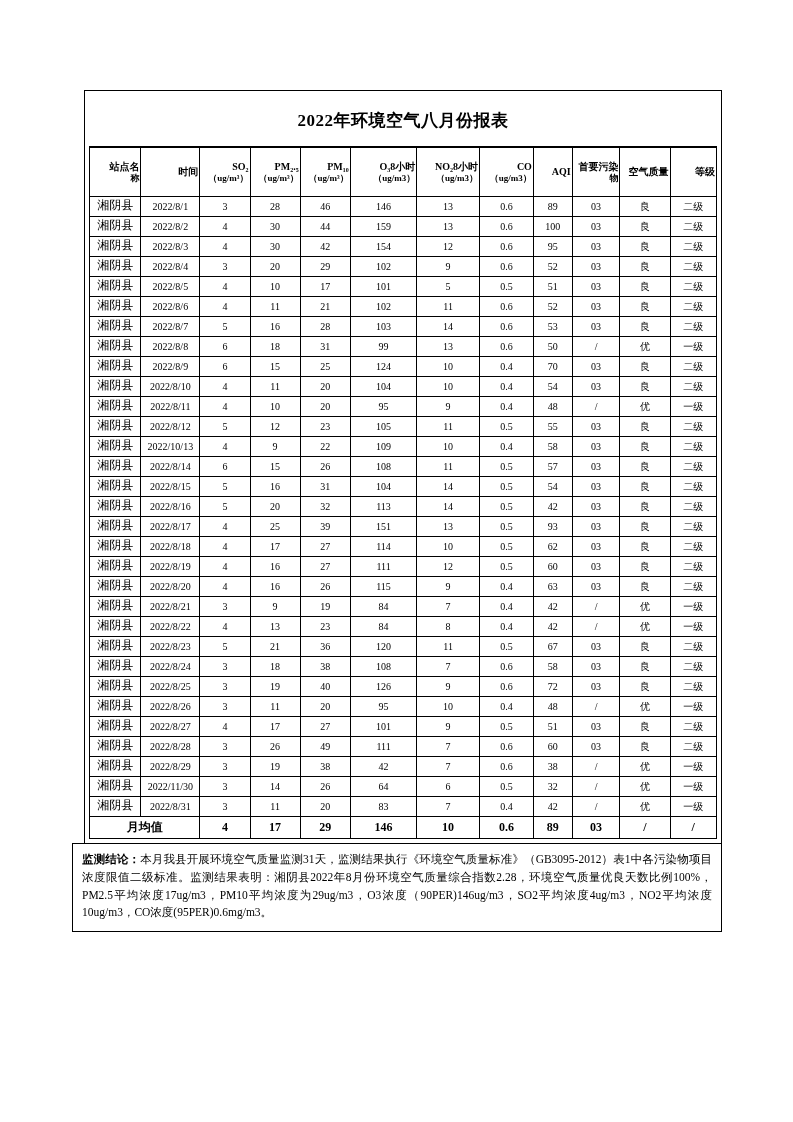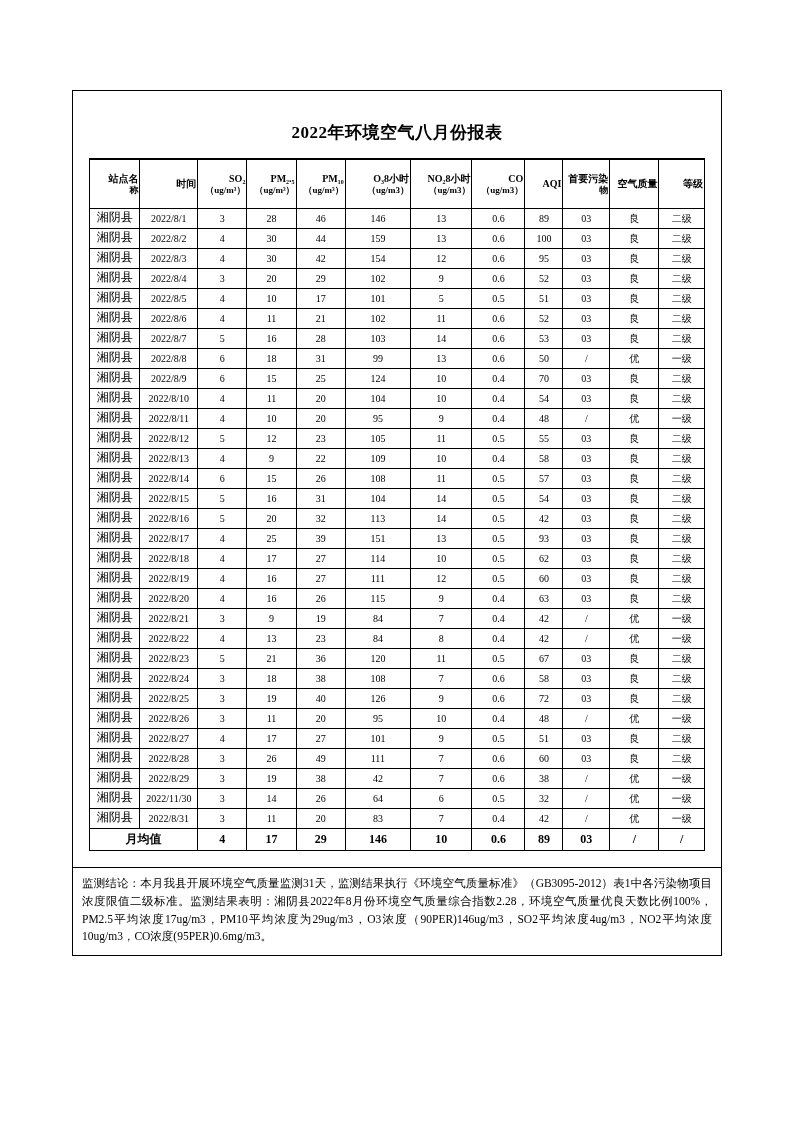--- a/index.html
+++ b/index.html
@@ -16,21 +16,22 @@
   }
   .page {
     position: absolute;
     left: 72px;
     top: 90px;
     width: 650px;
   }
   .outer-box {
     border: 1.5px solid #000;
     border-bottom: none;
-    padding: 16px;
+    padding: 4px;
+    margin-left: 12px;
   }
   .title-wrap {
     border-bottom: 1.5px solid #000;
     padding: 14px 0 14px 0;
     text-align: center;
   }
   .title {
     font-family: "Liberation Serif", "DejaVu Serif", serif;
     font-size: 17px;
     font-weight: bold;
@@ -73,21 +74,21 @@
   }
 
   .conclusion {
     border: 1.5px solid #000;
     border-top: 1px solid #000;
     padding: 7px 9px 9px 9px;
     font-size: 11.5px;
     line-height: 1.55;
     text-align: justify;
   }
-  .conclusion b { font-weight: normal; }
+  .conclusion b { font-weight: bold; }
 
   
   col.c-site { width: 8.2%; }
   col.c-date { width: 9.4%; }
   col.c-so2  { width: 8.0%; }
   col.c-pm25 { width: 8.0%; }
   col.c-pm10 { width: 8.0%; }
   col.c-o3   { width: 10.6%; }
   col.c-no2  { width: 10.0%; }
   col.c-co   { width: 8.6%; }
@@ -331,21 +332,21 @@
             <td>105</td>
             <td>11</td>
             <td>0.5</td>
             <td>55</td>
             <td>03</td>
             <td>良</td>
             <td>二级</td>
           </tr>
           <tr>
             <td class="sitename">湘阴县</td>
-            <td>2022/8/13</td>
+            <td>2022/10/13</td>
             <td>4</td>
             <td>9</td>
             <td>22</td>
             <td>109</td>
             <td>10</td>
             <td>0.4</td>
             <td>58</td>
             <td>03</td>
             <td>良</td>
             <td>二级</td>

